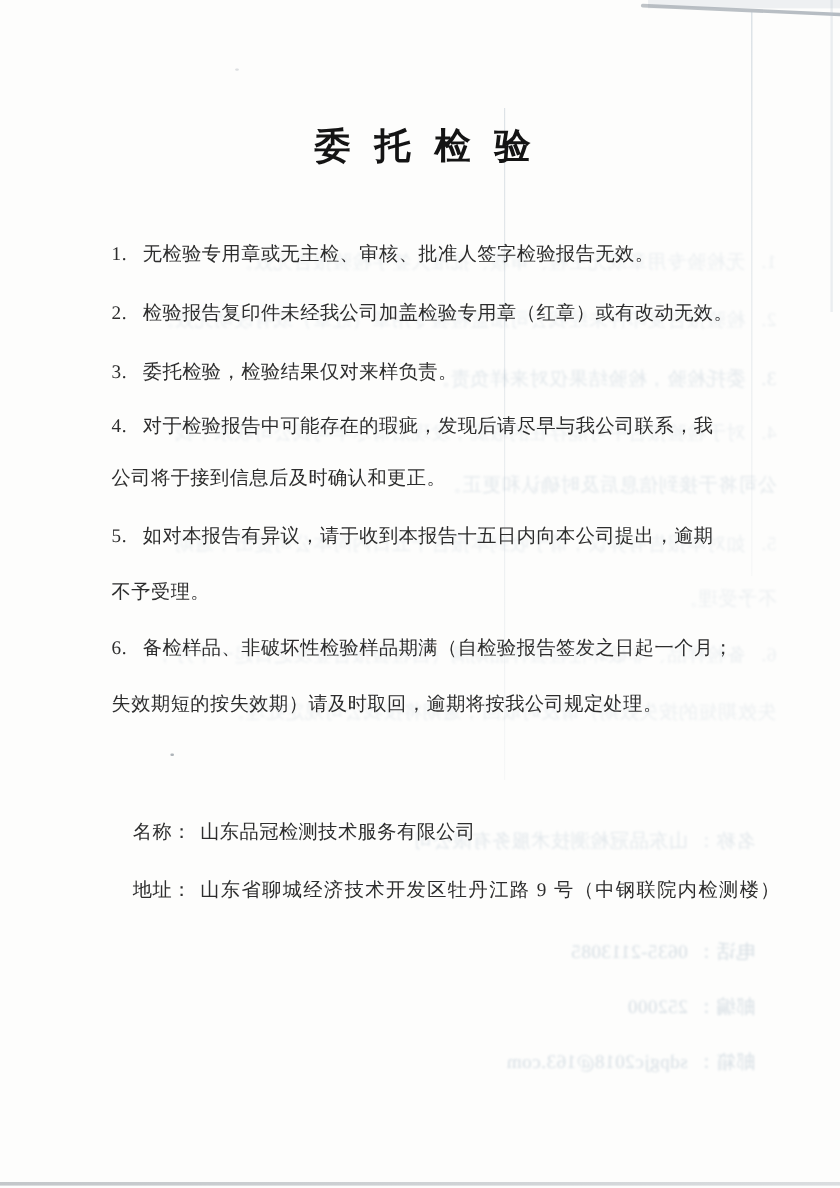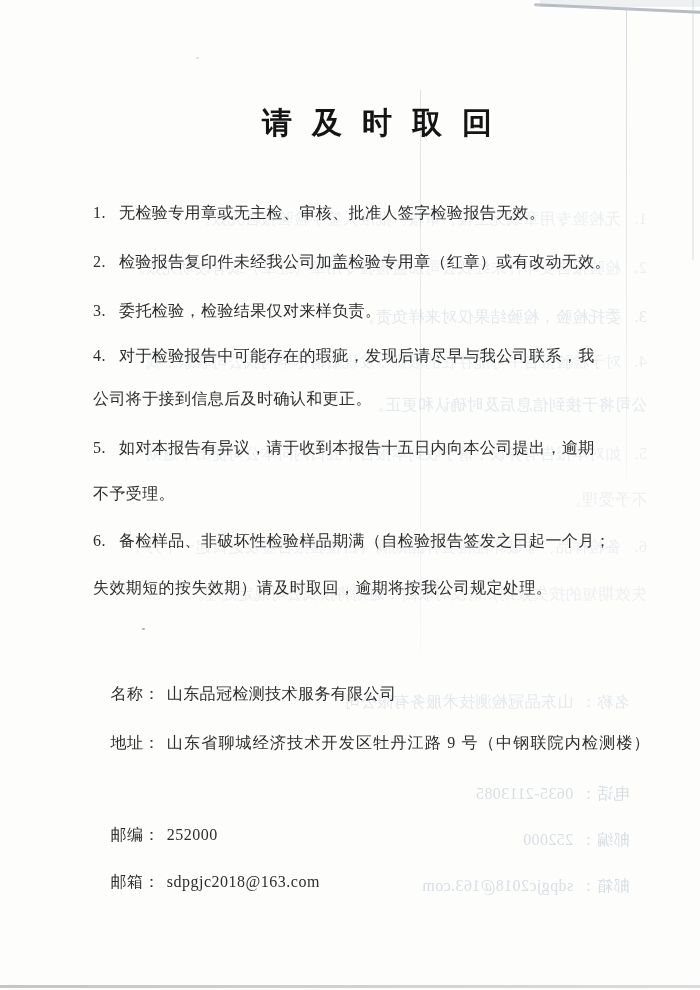--- a/index.html
+++ b/index.html
@@ -109,38 +109,32 @@
   <div class="bleed bleed-strong" style="top:770px">
     <span class="contact-label">电话：</span><span>0635-2113085</span>
   </div>
   <div class="bleed bleed-strong" style="top:816px">
     <span class="contact-label">邮编：</span><span>252000</span>
   </div>
   <div class="bleed bleed-strong" style="top:862px">
     <span class="contact-label">邮箱：</span><span>sdpgjc2018@163.com</span>
   </div>
 
-  <div class="title">请及时取回</div>
+  <div class="title">委托检验</div>
 
   <div class="line" style="top:205px">1.   无检验专用章或无主检、审核、批准人签字检验报告无效。</div>
   <div class="line" style="top:254px">2.   检验报告复印件未经我公司加盖检验专用章（红章）或有改动无效。</div>
   <div class="line" style="top:303px">3.   委托检验，检验结果仅对来样负责。</div>
   <div class="line" style="top:348px">4.   对于检验报告中可能存在的瑕疵，发现后请尽早与我公司联系，我</div>
   <div class="line" style="top:391px">公司将于接到信息后及时确认和更正。</div>
   <div class="line" style="top:440px">5.   如对本报告有异议，请于收到本报告十五日内向本公司提出，逾期</div>
   <div class="line" style="top:486px">不予受理。</div>
   <div class="line" style="top:533px">6.   备检样品、非破坏性检验样品期满（自检验报告签发之日起一个月；</div>
   <div class="line" style="top:580px">失效期短的按失效期）请及时取回，逾期将按我公司规定处理。</div>
 
   <div class="line" style="top:670px">
     <span class="contact-label">名称：</span><span>山东品冠检测技术服务有限公司</span>
   </div>
   <div class="line" style="top:719px">
     <span class="contact-label">地址：</span><span class="addr-value">山东省聊城经济技术开发区牡丹江路 9 号（中钢联院内检测楼）</span>
   </div>
-  <div class="line" style="top:811px">
-    <span class="contact-label">邮编：</span><span class="latin-value">252000</span>
-  </div>
-  <div class="line" style="top:858px">
-    <span class="contact-label">邮箱：</span><span class="latin-value">sdpgjc2018@163.com</span>
-  </div>
 
 </div>
 
 </body></html>

